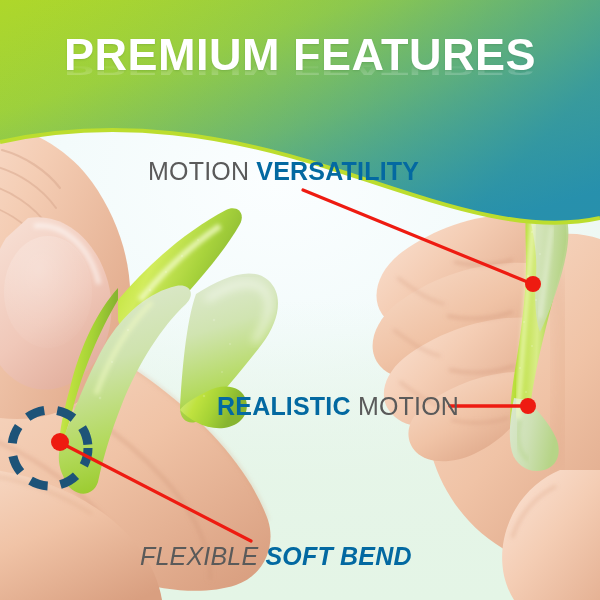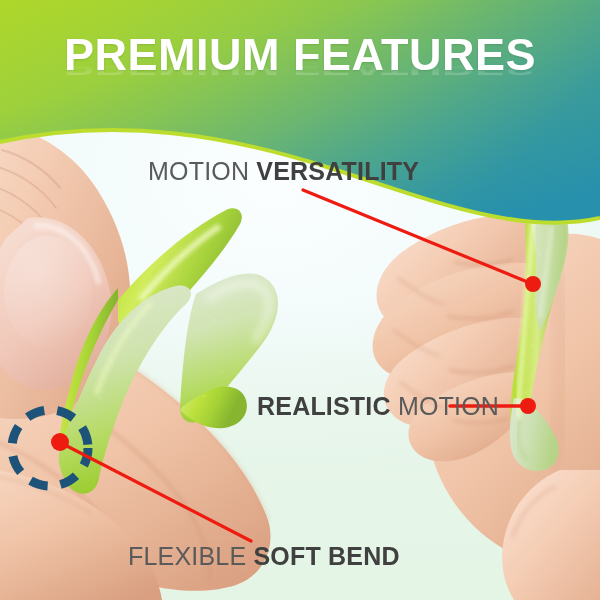--- a/index.html
+++ b/index.html
@@ -82,26 +82,26 @@
   .callout {
     position: absolute;
     white-space: nowrap;
     font-size: 25px;
     line-height: 1;
     color: #5a5a5a;
     font-weight: 400;
     letter-spacing: 0.2px;
   }
   .callout .hl {
-    color: #404040;
+    color: #0369a1;
     font-weight: 700;
   }
   .c-versatility { left: 148px; top: 159px; }
-  .c-motion      { left: 217px; top: 394px; margin-left: 40px; }
-  .c-softbend    { left: 128px; top: 544px; }
+  .c-motion      { left: 217px; top: 394px; }
+  .c-softbend    { left: 140px; top: 544px; font-style: italic; }
 
   
   .anno { position:absolute; inset:0; pointer-events:none; }
   .anno svg { position:absolute; inset:0; width:600px; height:600px; }
 </style>
 </head>
 <body>
 
 <div id="canvas">
 

